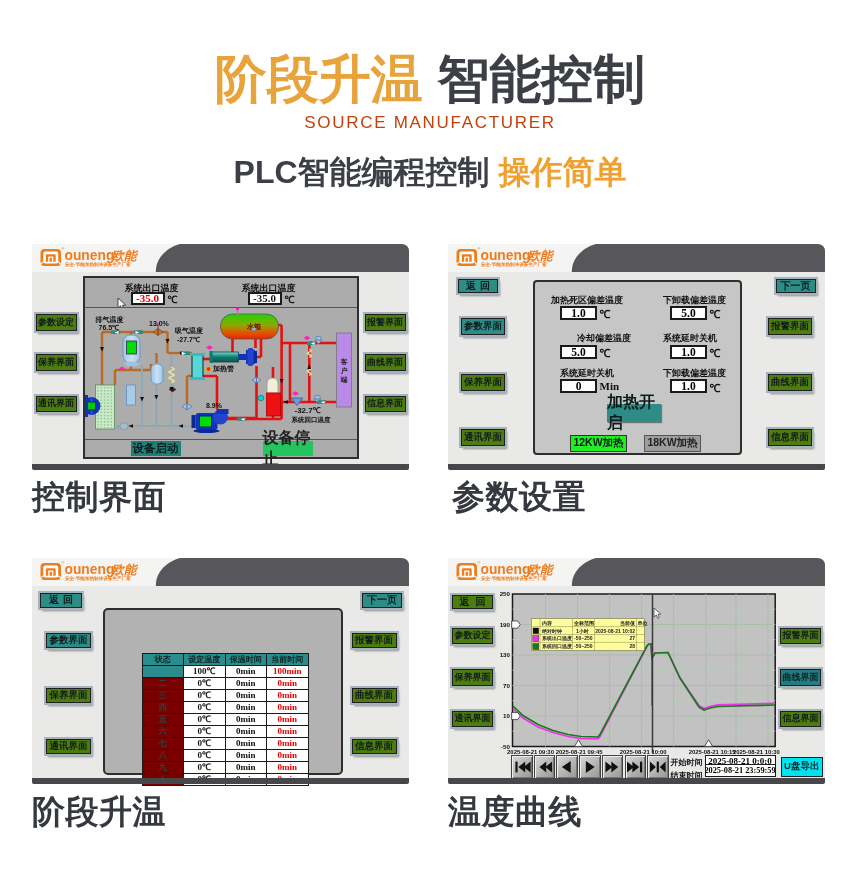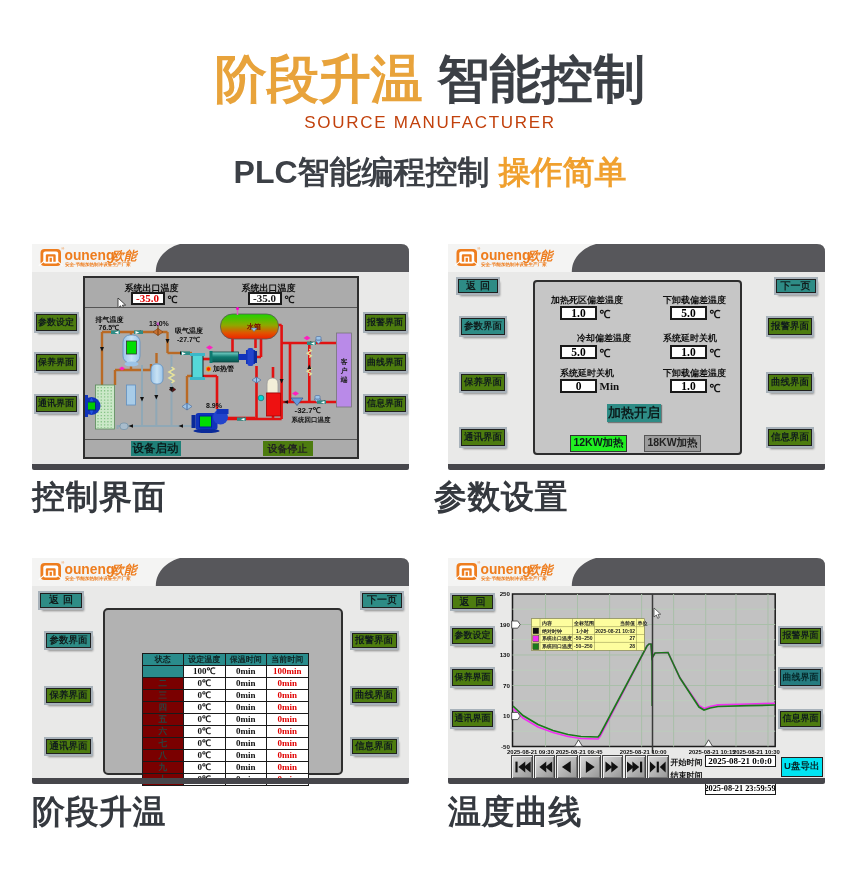--- a/index.html
+++ b/index.html
@@ -297,21 +297,21 @@
         <text x="128" y="64" fill="#0a0a0a">加热管</text>
         <text x="209.5" y="106" font-size="8">-32.7℃</text>
         <text x="206.5" y="115" font-size="6.5">系统回口温度</text>
       </g>
     </svg>
 
     <div class="abs" style="left:0;top:161px;width:272px;height:1px;background:#555;"></div>
 
     <div class="abs" style="left:46px;top:163px;width:50px;height:15px;background:#1F8078;color:#0b1b1b;font-weight:bold;font-size:11.5px;display:flex;align-items:center;justify-content:center;">设备启动</div>
 
-    <div class="abs" style="left:178px;top:163px;width:50px;height:15px;background:#4d7c0f;color:#222;font-weight:bold;font-size:10px;display:flex;align-items:center;justify-content:center;">设备停止</div>
+    <div class="abs" style="left:178px;top:163px;width:50px;height:15px;background:#22c55e;color:#222;font-weight:bold;font-size:16px;display:flex;align-items:center;justify-content:center;">设备停止</div>
   </div>
 
   <div class="bezel"></div>
 </div>
 
 <div class="plabel" style="left:32px;top:475px;">控制界面</div>
 
 <div class="panel" id="p2" style="left:448px;top:244px;">
 
   <svg class="abs" style="left:0;top:0;" width="377" height="28" viewBox="0 0 377 28">
@@ -376,31 +376,31 @@
     <div class="whitebox" style="left:25px;top:96.5px;width:37px;height:14.5px;font-size:11.5px;">0</div>
 
     <div class="flbl" style="left:64.5px;top:97.5px;font-size:11px;font-family:'Liberation Serif',serif;">Min</div>
 
     <div class="flbl" style="left:128px;top:84.5px;font-size:9px;">下卸载偏差温度</div>
 
     <div class="whitebox" style="left:135px;top:96.5px;width:37px;height:14.5px;font-size:11.5px;">1.0</div>
 
     <div class="flbl" style="left:174.5px;top:97.5px;font-size:11px;font-family:'Liberation Serif',serif;">℃</div>
 
-    <div class="abs" style="left:72px;top:122px;width:54px;height:18px;background:#2E8C86;color:#0b1b1b;font-weight:bold;font-size:13px;display:flex;align-items:center;justify-content:center;box-shadow:1px 1px 1px #00000066;">加热开启</div>
+    <div class="abs" style="left:72px;top:122px;width:54px;height:18px;background:#2E8C86;color:#0b1b1b;font-weight:bold;font-size:16px;display:flex;align-items:center;justify-content:center;box-shadow:1px 1px 1px #00000066;">加热开启</div>
 
     <div class="abs" style="left:35px;top:152.5px;width:57px;height:17.5px;background:#21EF21;color:#0b1b1b;font-weight:bold;font-size:10.5px;display:flex;align-items:center;justify-content:center;border:1px solid #333;box-sizing:border-box;">12KW加热</div>
 
     <div class="abs" style="left:109px;top:152.5px;width:57px;height:17.5px;background:#9C9C9C;color:#222;font-weight:bold;font-size:10.5px;display:flex;align-items:center;justify-content:center;border:1px solid #555;box-sizing:border-box;">18KW加热</div>
   </div>
 
   <div class="bezel"></div>
 </div>
 
-<div class="plabel" style="left:434px;top:475px;">参数设置</div>
+<div class="plabel" style="left:452px;top:475px;">参数设置</div>
 
 <div class="panel" id="p3" style="left:32px;top:558px;">
 
   <svg class="abs" style="left:0;top:0;" width="377" height="28" viewBox="0 0 377 28">
     <path d="M4,0 H369 Q377,0 377,8 V28 H0 V4 Q0,0 4,0 Z" fill="#57575B"></path>
     <path d="M0,0 H148 C139,2.5 133,7 128.5,13 C125.5,17.5 124.2,21 123.8,28 L0,28 Z" fill="#F4F4F3"></path>
     <rect x="8.5" y="5" width="20.5" height="17" rx="4" fill="#EE7D1E"></rect>
     <rect x="11.3" y="7.6" width="14.9" height="11.8" rx="2" fill="#ffffff"></rect>
     <path d="M13.8 17.8 V11.5 Q13.8 10.2 15.1 10.2 H22.4 Q23.7 10.2 23.7 11.5 V17.8 H21.3 V12.5 H16.2 V17.8 Z" fill="#EE7D1E"></path>
     <rect x="17.6" y="13.8" width="2.3" height="4" fill="#EE7D1E"></rect>
@@ -684,20 +684,20 @@
         </svg>
       </div>
   </div>
 
   <div class="flbl" style="left:222.5px;top:199px;font-size:8px;">开始时间</div>
 
   <div class="whitebox" style="left:256.5px;top:196.5px;width:71px;height:12.5px;font-size:9px;border-width:1px;">2025-08-21 0:0:0</div>
 
   <div class="flbl" style="left:222.5px;top:211.5px;font-size:8px;">结束时间</div>
 
-  <div class="whitebox" style="left:256.5px;top:224px;width:71px;height:12.5px;font-size:8.3px;border-width:1px;">2025-08-21 23:59:59</div>
+  <div class="whitebox" style="left:256.5px;top:206px;width:71px;height:12.5px;font-size:8.3px;border-width:1px;">2025-08-21 23:59:59</div>
 
   <div class="abs" style="left:332.5px;top:198.5px;width:42.5px;height:20px;background:#00E4F2;border:1px solid #222;box-sizing:border-box;color:#06282a;font-weight:bold;font-size:9.5px;display:flex;align-items:center;justify-content:center;">U盘导出</div>
 
   <div class="bezel"></div>
 </div>
 
 <div class="plabel" style="left:448px;top:790px;">温度曲线</div>
 
 </body></html>

